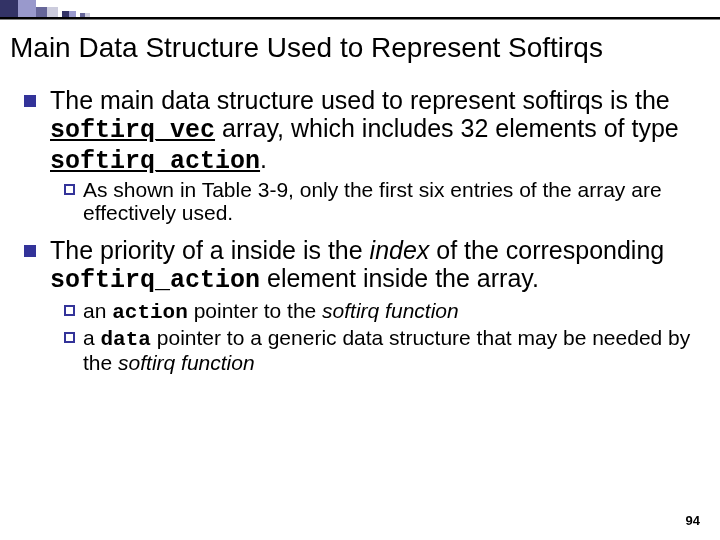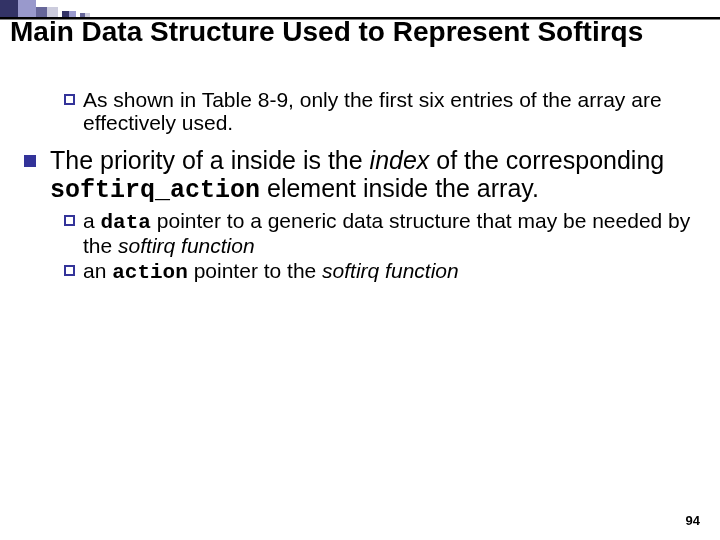--- a/index.html
+++ b/index.html
@@ -30,24 +30,24 @@
   }
   .top-line::after{
     content:"";
     position:absolute;
     left:0; top:2px;
     width:720px; height:1px;
     background:#808080;
   }
   .title {
     position: absolute;
-    top: 16px;
+    top: 32px;
     left: 10px;
     font-size: 28px;
-    font-weight: 700;
+    font-weight: 400;
     letter-spacing: 0px;
     text-align: right;
   }
   .content {
     position: absolute;
     top: 86px;
     left: 24px;
     right: 18px;
   }
   .b1 {
@@ -117,45 +117,51 @@
   <div style="position:absolute;left:80px;top:13px;width:5px;height:5px;background:#666699"></div>
   <div style="position:absolute;left:85px;top:13px;width:5px;height:5px;background:#ccccdd"></div>
 </div>
 <div class="top-line"></div>
 
 <h1 class="title">Main Data Structure Used to Represent Softirqs</h1>
 
 <div class="content">
 
   <div class="b1">
+    <div class="bullet-row">
+      <div class="bullet-sq"></div>
+      <div class="b1-text">
+        <span>The main data structure used to represent softirqs is the </span><span class="mono underline">softirq_vec</span><span> array, which includes 32 elements of type </span><span class="mono underline">softirq_action</span><span>.</span>
+      </div>
+    </div>
     <div class="sub">
       <div class="sub-sq"></div>
-      <div class="sub-text">As shown in Table 8-9, only the first six entries of the array are effectively used.</div>
+      <div class="sub-text">As shown in Table 3-9, only the first six entries of the array are effectively used.</div>
     </div>
   </div>
 
   <div class="b1">
     <div class="bullet-row">
       <div class="bullet-sq"></div>
       <div class="b1-text">
         <span>The priority of a inside is the </span><span class="bold italic">index</span><span> of the corresponding </span><span class="mono">softirq_action</span><span> element inside the array.</span>
       </div>
     </div>
   </div>
 
   <div class="b1">
     <div class="sub" style="margin-bottom:2px;">
       <div class="sub-sq"></div>
       <div class="sub-text">
-        <span>a </span><span class="mono">data</span><span> pointer to a generic data structure that may be needed by the </span><span class="bold italic">softirq function</span>
+        <span>an </span><span class="mono">action</span><span> pointer to the </span><span class="bold italic">softirq function</span>
       </div>
     </div>
     <div class="sub" style="margin-bottom:2px;">
       <div class="sub-sq"></div>
       <div class="sub-text">
-        <span>an </span><span class="mono">action</span><span> pointer to the </span><span class="bold italic">softirq function</span>
+        <span>a </span><span class="mono">data</span><span> pointer to a generic data structure that may be needed by the </span><span class="bold italic">softirq function</span>
       </div>
     </div>
   </div>
 
 </div>
 
 <div class="page-num">94</div>
 
 </body></html>

